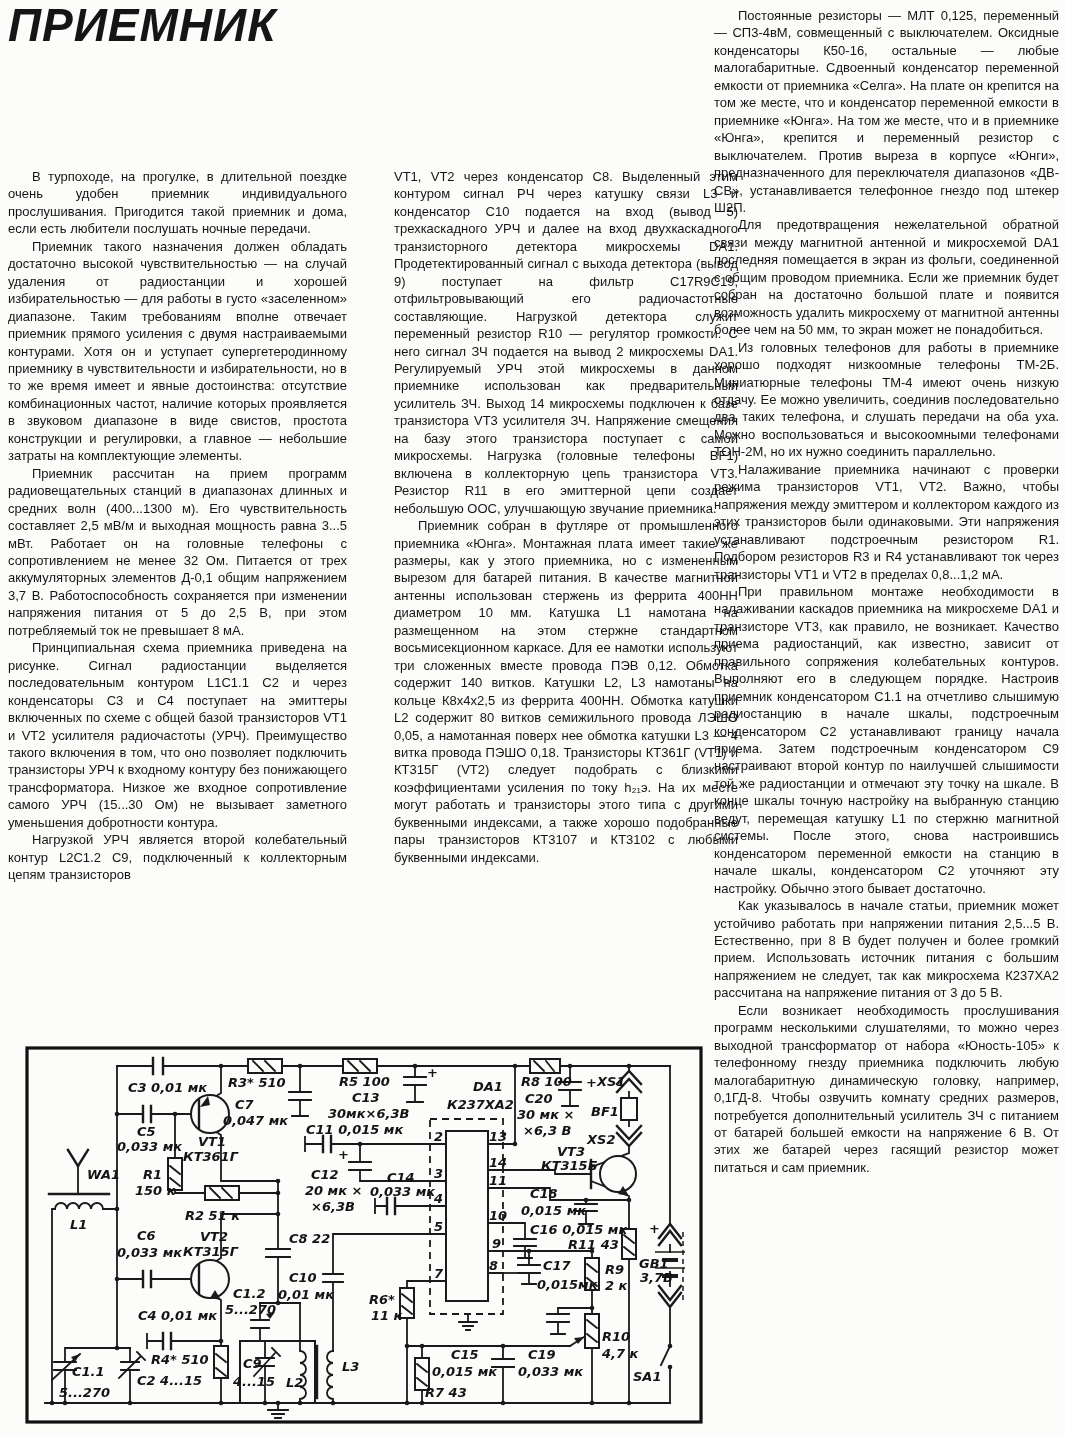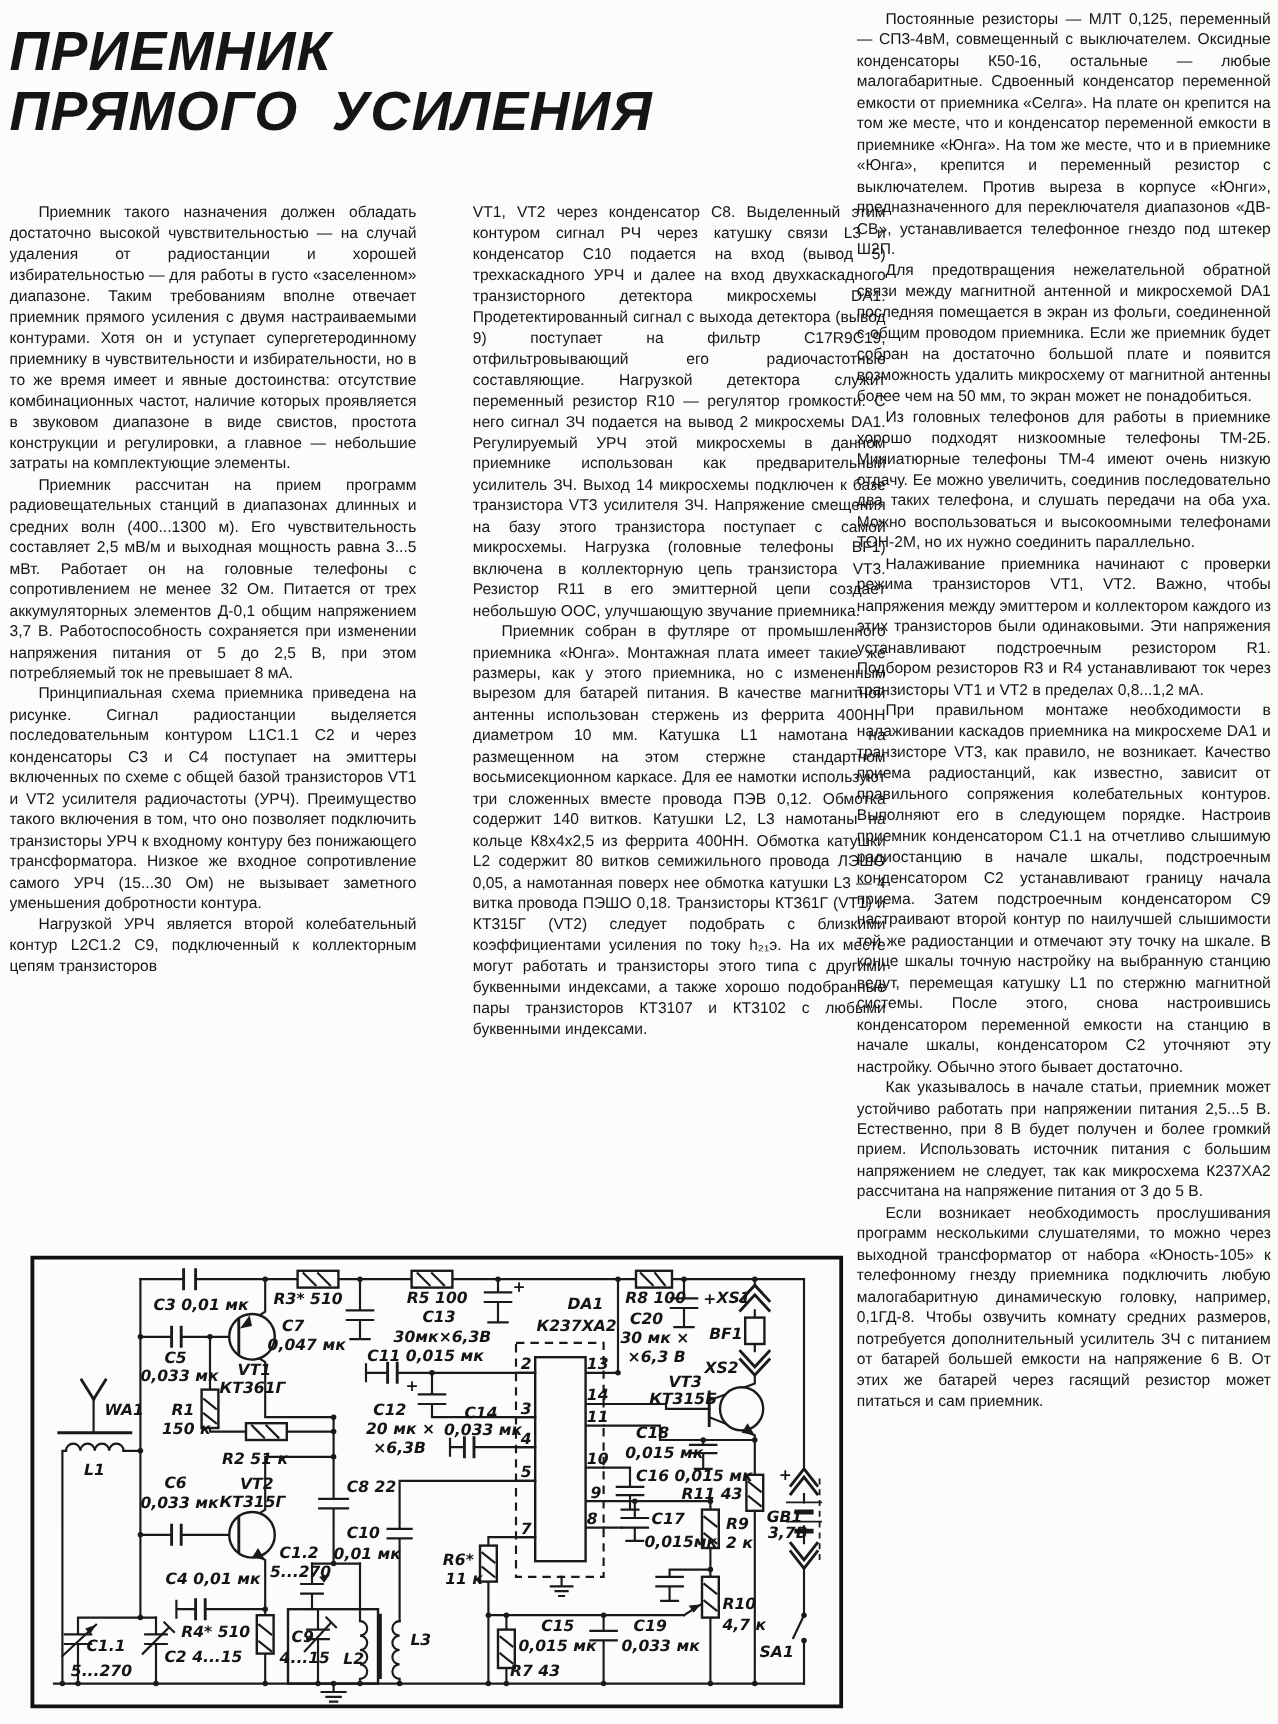--- a/index.html
+++ b/index.html
@@ -1,18 +1,18 @@
 <!DOCTYPE html>
 <html><head>
 <meta charset="utf-8">
 <style>
   html,body{margin:0;padding:0;background:#e8e8e4;}
   .page{position:relative;width:1065px;height:1437px;background:#fcfcfa;color:#151515;
         font-family:"Liberation Sans",sans-serif;overflow:hidden;}
-  .title{position:absolute;left:8px;top:17px;font-size:46px;line-height:50px;
+  .title{position:absolute;left:8px;top:0px;font-size:46px;line-height:50px;
          font-weight:700;font-style:italic;letter-spacing:1px;white-space:nowrap;}
   .title .l2{word-spacing:14px;}
   .byline{position:absolute;left:10px;top:121px;font-size:19px;font-weight:700;font-style:italic;}
   .col{position:absolute;font-size:13px;line-height:17.45px;text-align:justify;}
   .col p{margin:0;text-indent:24px;}
   .col[data-col="col2"] p:first-child{text-indent:0;}
   .c1{left:8px;top:168px;width:339px;height:872px;overflow:hidden;}
   .c2{left:360px;top:168px;width:344px;height:872px;overflow:hidden;margin-left:34px;}
   .c3{left:714px;top:7px;width:345px;height:1424px;overflow:hidden;}
   .schematic{position:absolute;left:25px;top:1046px;width:678px;height:378px;margin:0;}
@@ -24,25 +24,25 @@
   #schematic-svg .arr{fill:#1a1a1a;stroke:none;}
   #schematic-svg text{font:italic 700 13px "DejaVu Sans",sans-serif;fill:#141414;}
 </style>
 </head>
 <body>
 
 <div class="page">
 
   <div class="title">
     <div class="l1">ПРИЕМНИК</div>
-    <div class="l2">ПРЯМОГО  УСИЛЕНИЯ</div>
   </div>
 
 
   <div class="col c1" data-col="col1">
+      <p>В турпоходе, на прогулке, в длительной поездке очень удобен приемник индивидуального прослушивания. Пригодится такой приемник и дома, если есть любители послушать ночные передачи.</p>
       <p>Приемник такого назначения должен обладать достаточно высокой чувствительностью — на случай удаления от радиостанции и хорошей избирательностью — для работы в густо «заселенном» диапазоне. Таким требованиям вполне отвечает приемник прямого усиления с двумя настраиваемыми контурами. Хотя он и уступает супергетеродинному приемнику в чувствительности и избирательности, но в то же время имеет и явные достоинства: отсутствие комбинационных частот, наличие которых проявляется в звуковом диапазоне в виде свистов, простота конструкции и регулировки, а главное — небольшие затраты на комплектующие элементы.</p>
       <p>Приемник рассчитан на прием программ радиовещательных станций в диапазонах длинных и средних волн (400...1300 м). Его чувствительность составляет 2,5 мВ/м и выходная мощность равна 3...5 мВт. Работает он на головные телефоны с сопротивлением не менее 32 Ом. Питается от трех аккумуляторных элементов Д-0,1 общим напряжением 3,7 В. Работоспособность сохраняется при изменении напряжения питания от 5 до 2,5 В, при этом потребляемый ток не превышает 8 мА.</p>
       <p>Принципиальная схема приемника приведена на рисунке. Сигнал радиостанции выделяется последовательным контуром L1C1.1 C2 и через конденсаторы С3 и С4 поступает на эмиттеры включенных по схеме с общей базой транзисторов VT1 и VT2 усилителя радиочастоты (УРЧ). Преимущество такого включения в том, что оно позволяет подключить транзисторы УРЧ к входному контуру без понижающего трансформатора. Низкое же входное сопротивление самого УРЧ (15...30 Ом) не вызывает заметного уменьшения добротности контура.</p>
       <p>Нагрузкой УРЧ является второй колебательный контур L2C1.2 С9, подключенный к коллекторным цепям транзисторов</p>
     </div>
   <div class="col c2" data-col="col2">
       <p>VT1, VT2 через конденсатор С8. Выделенный этим контуром сигнал РЧ через катушку связи L3 и конденсатор С10 подается на вход (вывод 5) трехкаскадного УРЧ и далее на вход двухкаскадного транзисторного детектора микросхемы DA1. Продетектированный сигнал с выхода детектора (вывод 9) поступает на фильтр C17R9C19, отфильтровывающий его радиочастотные составляющие. Нагрузкой детектора служит переменный резистор R10 — регулятор громкости. С него сигнал ЗЧ подается на вывод 2 микросхемы DA1. Регулируемый УРЧ этой микросхемы в данном приемнике использован как предварительный усилитель ЗЧ. Выход 14 микросхемы подключен к базе транзистора VT3 усилителя ЗЧ. Напряжение смещения на базу этого транзистора поступает с самой микросхемы. Нагрузка (головные телефоны BF1) включена в коллекторную цепь транзистора VT3. Резистор R11 в его эмиттерной цепи создает небольшую ООС, улучшающую звучание приемника.</p>
       <p>Приемник собран в футляре от промышленного приемника «Юнга». Монтажная плата имеет такие же размеры, как у этого приемника, но с измененным вырезом для батарей питания. В качестве магнитной антенны использован стержень из феррита 400НН диаметром 10 мм. Катушка L1 намотана на размещенном на этом стержне стандартном восьмисекционном каркасе. Для ее намотки используют три сложенных вместе провода ПЭВ 0,12. Обмотка содержит 140 витков. Катушки L2, L3 намотаны на кольце К8х4х2,5 из феррита 400НН. Обмотка катушки L2 содержит 80 витков семижильного провода ЛЭШО 0,05, а намотанная поверх нее обмотка катушки L3 — 4 витка провода ПЭШО 0,18. Транзисторы КТ361Г (VT1) и КТ315Г (VT2) следует подобрать с близкими коэффициентами усиления по току h₂₁э. На их месте могут работать и транзисторы этого типа с другими буквенными индексами, а также хорошо подобранные пары транзисторов КТ3107 и КТ3102 с любыми буквенными индексами.</p>
     </div>
   <div class="col c3" data-col="col3">

